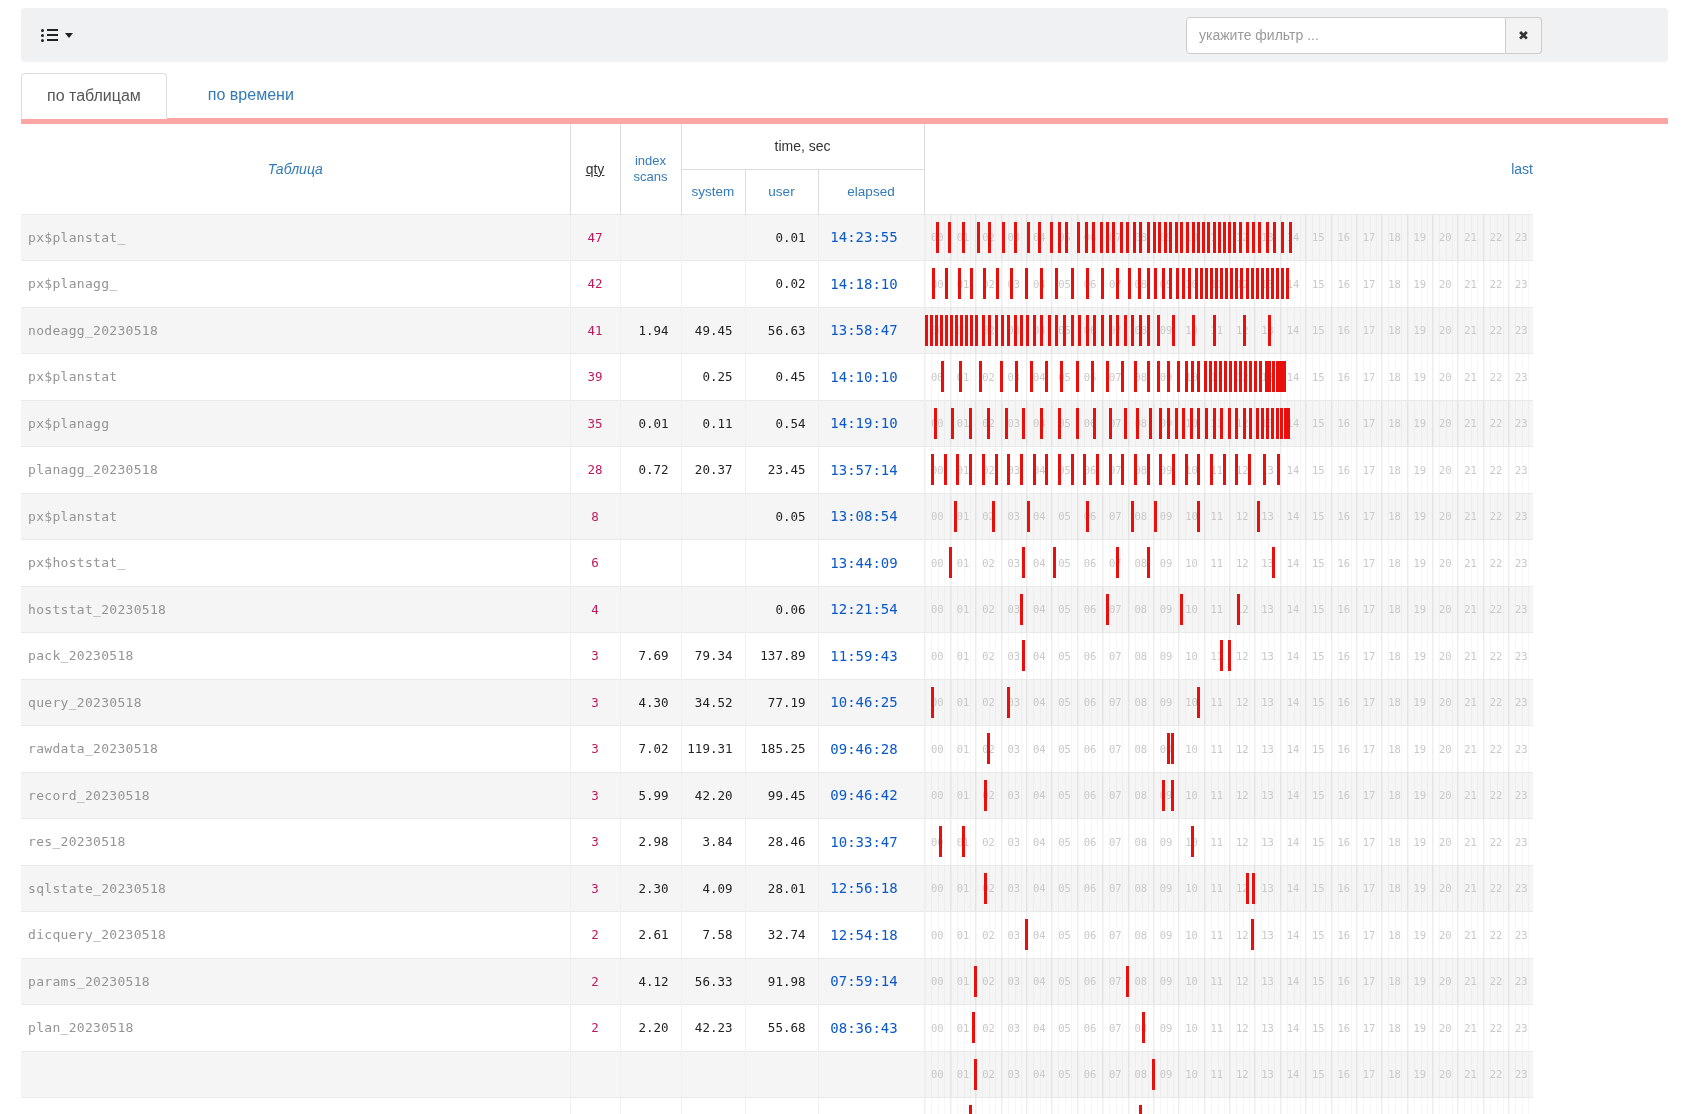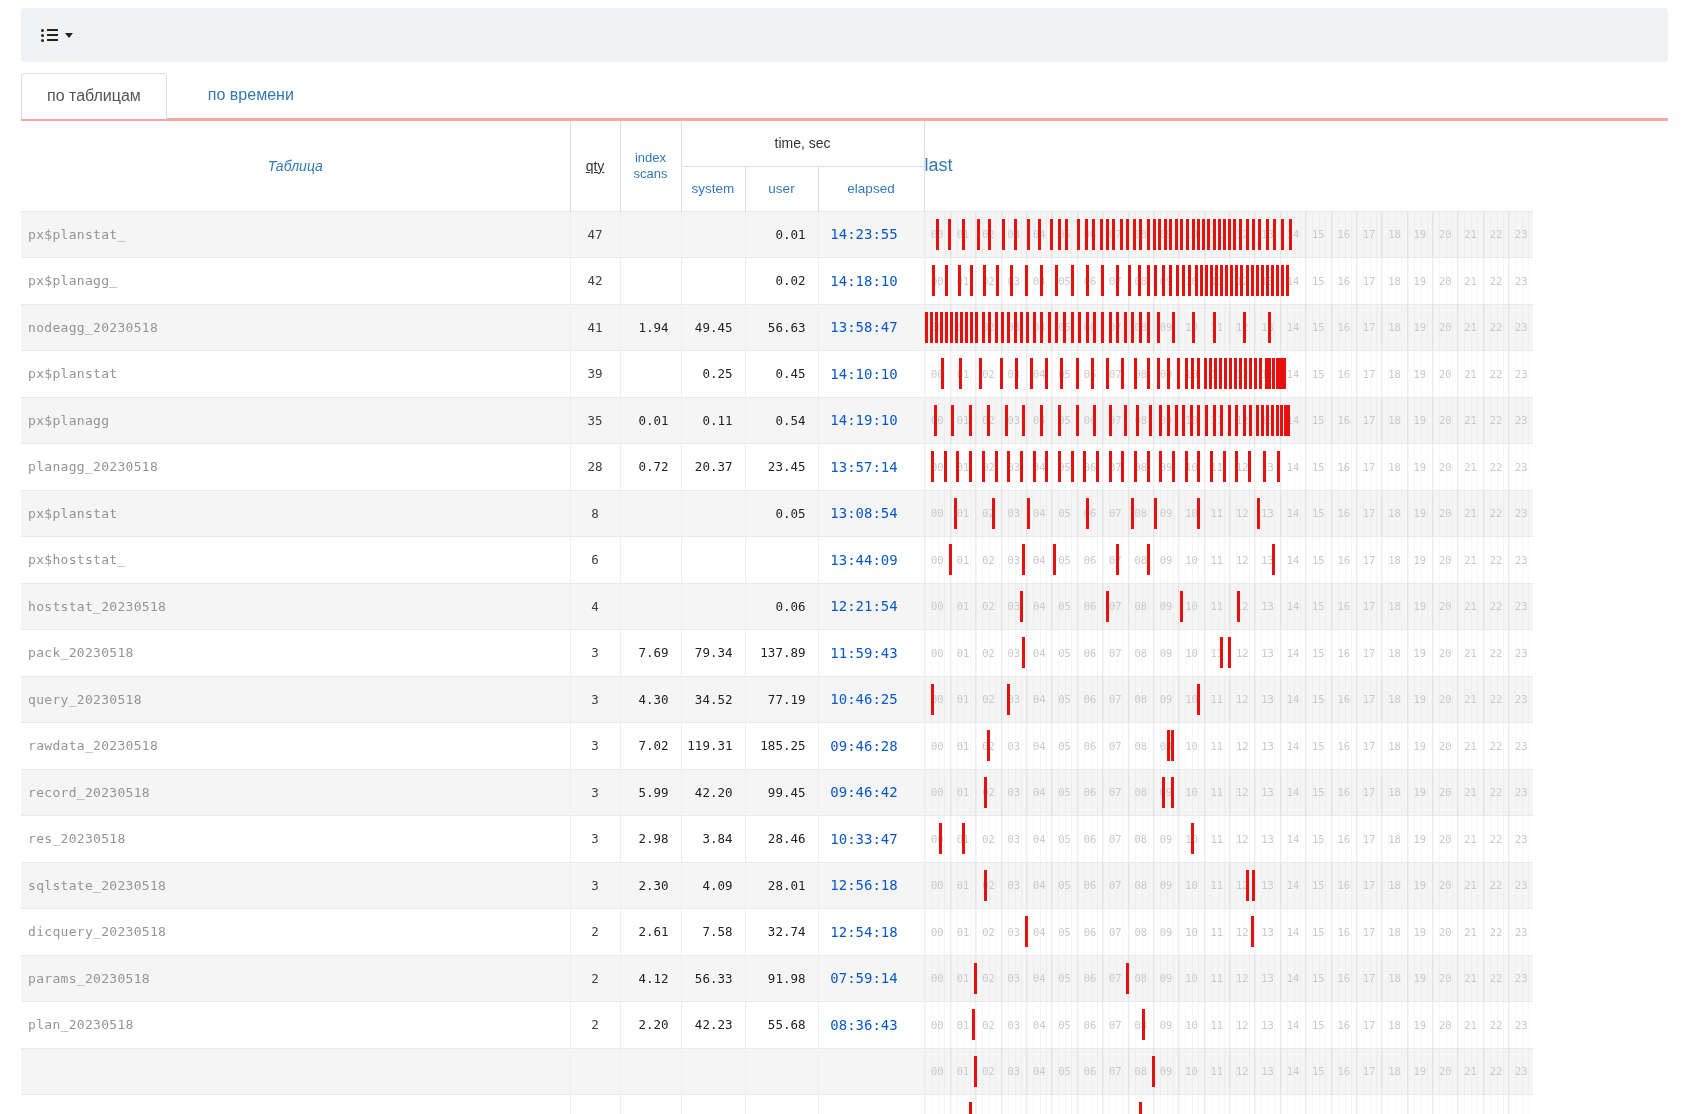--- a/index.html
+++ b/index.html
@@ -43,21 +43,21 @@
     font-family: "Liberation Sans", sans-serif;
   }
   .filter-input::placeholder { color: #9a9a9a; }
   .filter-clear {
     width: 36px; height: 37px; border: 1px solid #ccc; border-left: none;
     border-radius: 0 4px 4px 0; background: #f3f3f3; cursor: pointer;
     font-size: 13px; color: #333; display: flex; align-items: center; justify-content: center;
   }
 
   
-  .tabs { margin: 11px 21px 0 21px; display: flex; border-bottom: 3px solid #fca5a5; }
+  .tabs { margin: 11px 21px 0 21px; display: flex; border-bottom: 6px solid #fca5a5; }
   .tab {
     font-size: 16px; padding: 13px 25px; cursor: pointer; position: relative;
     border-radius: 4px 4px 0 0;
   }
   .tab.active {
     background: #fff; color: #555;
     border: 1px solid #ddd; border-bottom: 1px solid #fff;
     margin-bottom: -1px;
   }
   .tab.inactive { color: #337ab7; margin-left: 16px; }
@@ -66,31 +66,31 @@
   table.stats { border-collapse: collapse; table-layout: fixed; width: 1512px; margin-left: 21px; }
   table.stats th { font-weight: normal; }
   thead th { border-left: 1px solid #ddd; background: #fff; }
   thead tr:first-child th:first-child { border-left: none; font-style: italic; }
   thead { border-bottom: 1px solid #c9c9c9; }
   th.h-name { color: #337ab7; font-size: 14px; text-align: center; }
   th.h-qty { color: #333; font-size: 14px; text-align: center; text-decoration: underline; cursor: pointer; }
   th.h-scans { color: #337ab7; font-size: 13px; text-align: center; line-height: 1.25; padding: 0 6px; cursor: pointer; }
   th.h-group { color: #333; font-size: 14px; text-align: center; height: 44px; border-bottom: 1px solid #ddd; }
   th.h-sub { color: #337ab7; font-size: 13.5px; text-align: center; height: 45px; cursor: pointer; }
-  th.h-last { color: #337ab7; font-size: 18px; text-align: left; }
+  th.h-last { color: #337ab7; font-size: 14px; text-align: right; }
   thead tr:first-child th { height: 45px; }
 
   tbody tr:nth-child(odd) td { background: #f5f5f5; }
   tbody td { border-top: 1px solid #e9e9e9; border-left: 1px solid #efefef; height: 45.5px; vertical-align: middle; }
   tbody td:first-child { border-left: none; }
   td.name {
     font-family: "DejaVu Sans Mono", monospace; font-size: 13px; color: #949494;
     padding-left: 7px; letter-spacing: .3px; white-space: nowrap; overflow: hidden;
   }
-  td.qty { font-family: "DejaVu Sans Mono", monospace; font-size: 12.5px; color: #404040; text-align: center; }
+  td.qty { font-family: "DejaVu Sans Mono", monospace; font-size: 12.5px; color: #be185d; text-align: center; }
   td.scans, td.system, td.user {
     font-family: "DejaVu Sans Mono", monospace; font-size: 12.5px; color: #222;
     text-align: right; padding-right: 12px;
   }
   td.elapsed { text-align: center; padding-right: 14px; }
   .elapsed-link { font-family: "DejaVu Sans Mono", monospace; font-size: 14px; color: #0a58ca; cursor: pointer; }
 
   
   td.tl-td { padding: 0; position: relative; }
   .timeline { position: relative; height: 45.5px; display: flex; overflow: hidden; }
@@ -124,20 +124,26 @@
             <span class="li-dot"></span>
             <span class="li-bar"></span>
           </span>
         <span class="li-row">
             <span class="li-dot"></span>
             <span class="li-bar"></span>
           </span>
       </span>
       <span class="caret-down"></span>
     </button>
+    <div class="filter-group">
+      <input class="filter-input" type="text" placeholder="укажите фильтр ..." style="">
+      <button class="filter-clear">
+        <span>✖</span>
+      </button>
+    </div>
   </div>
 
   <div class="tabs">
     <div class="tab active">по таблицам</div>
     <div class="tab inactive">по времени</div>
   </div>
 
   <table class="stats">
     <colgroup>
       <col style="width:549px">

